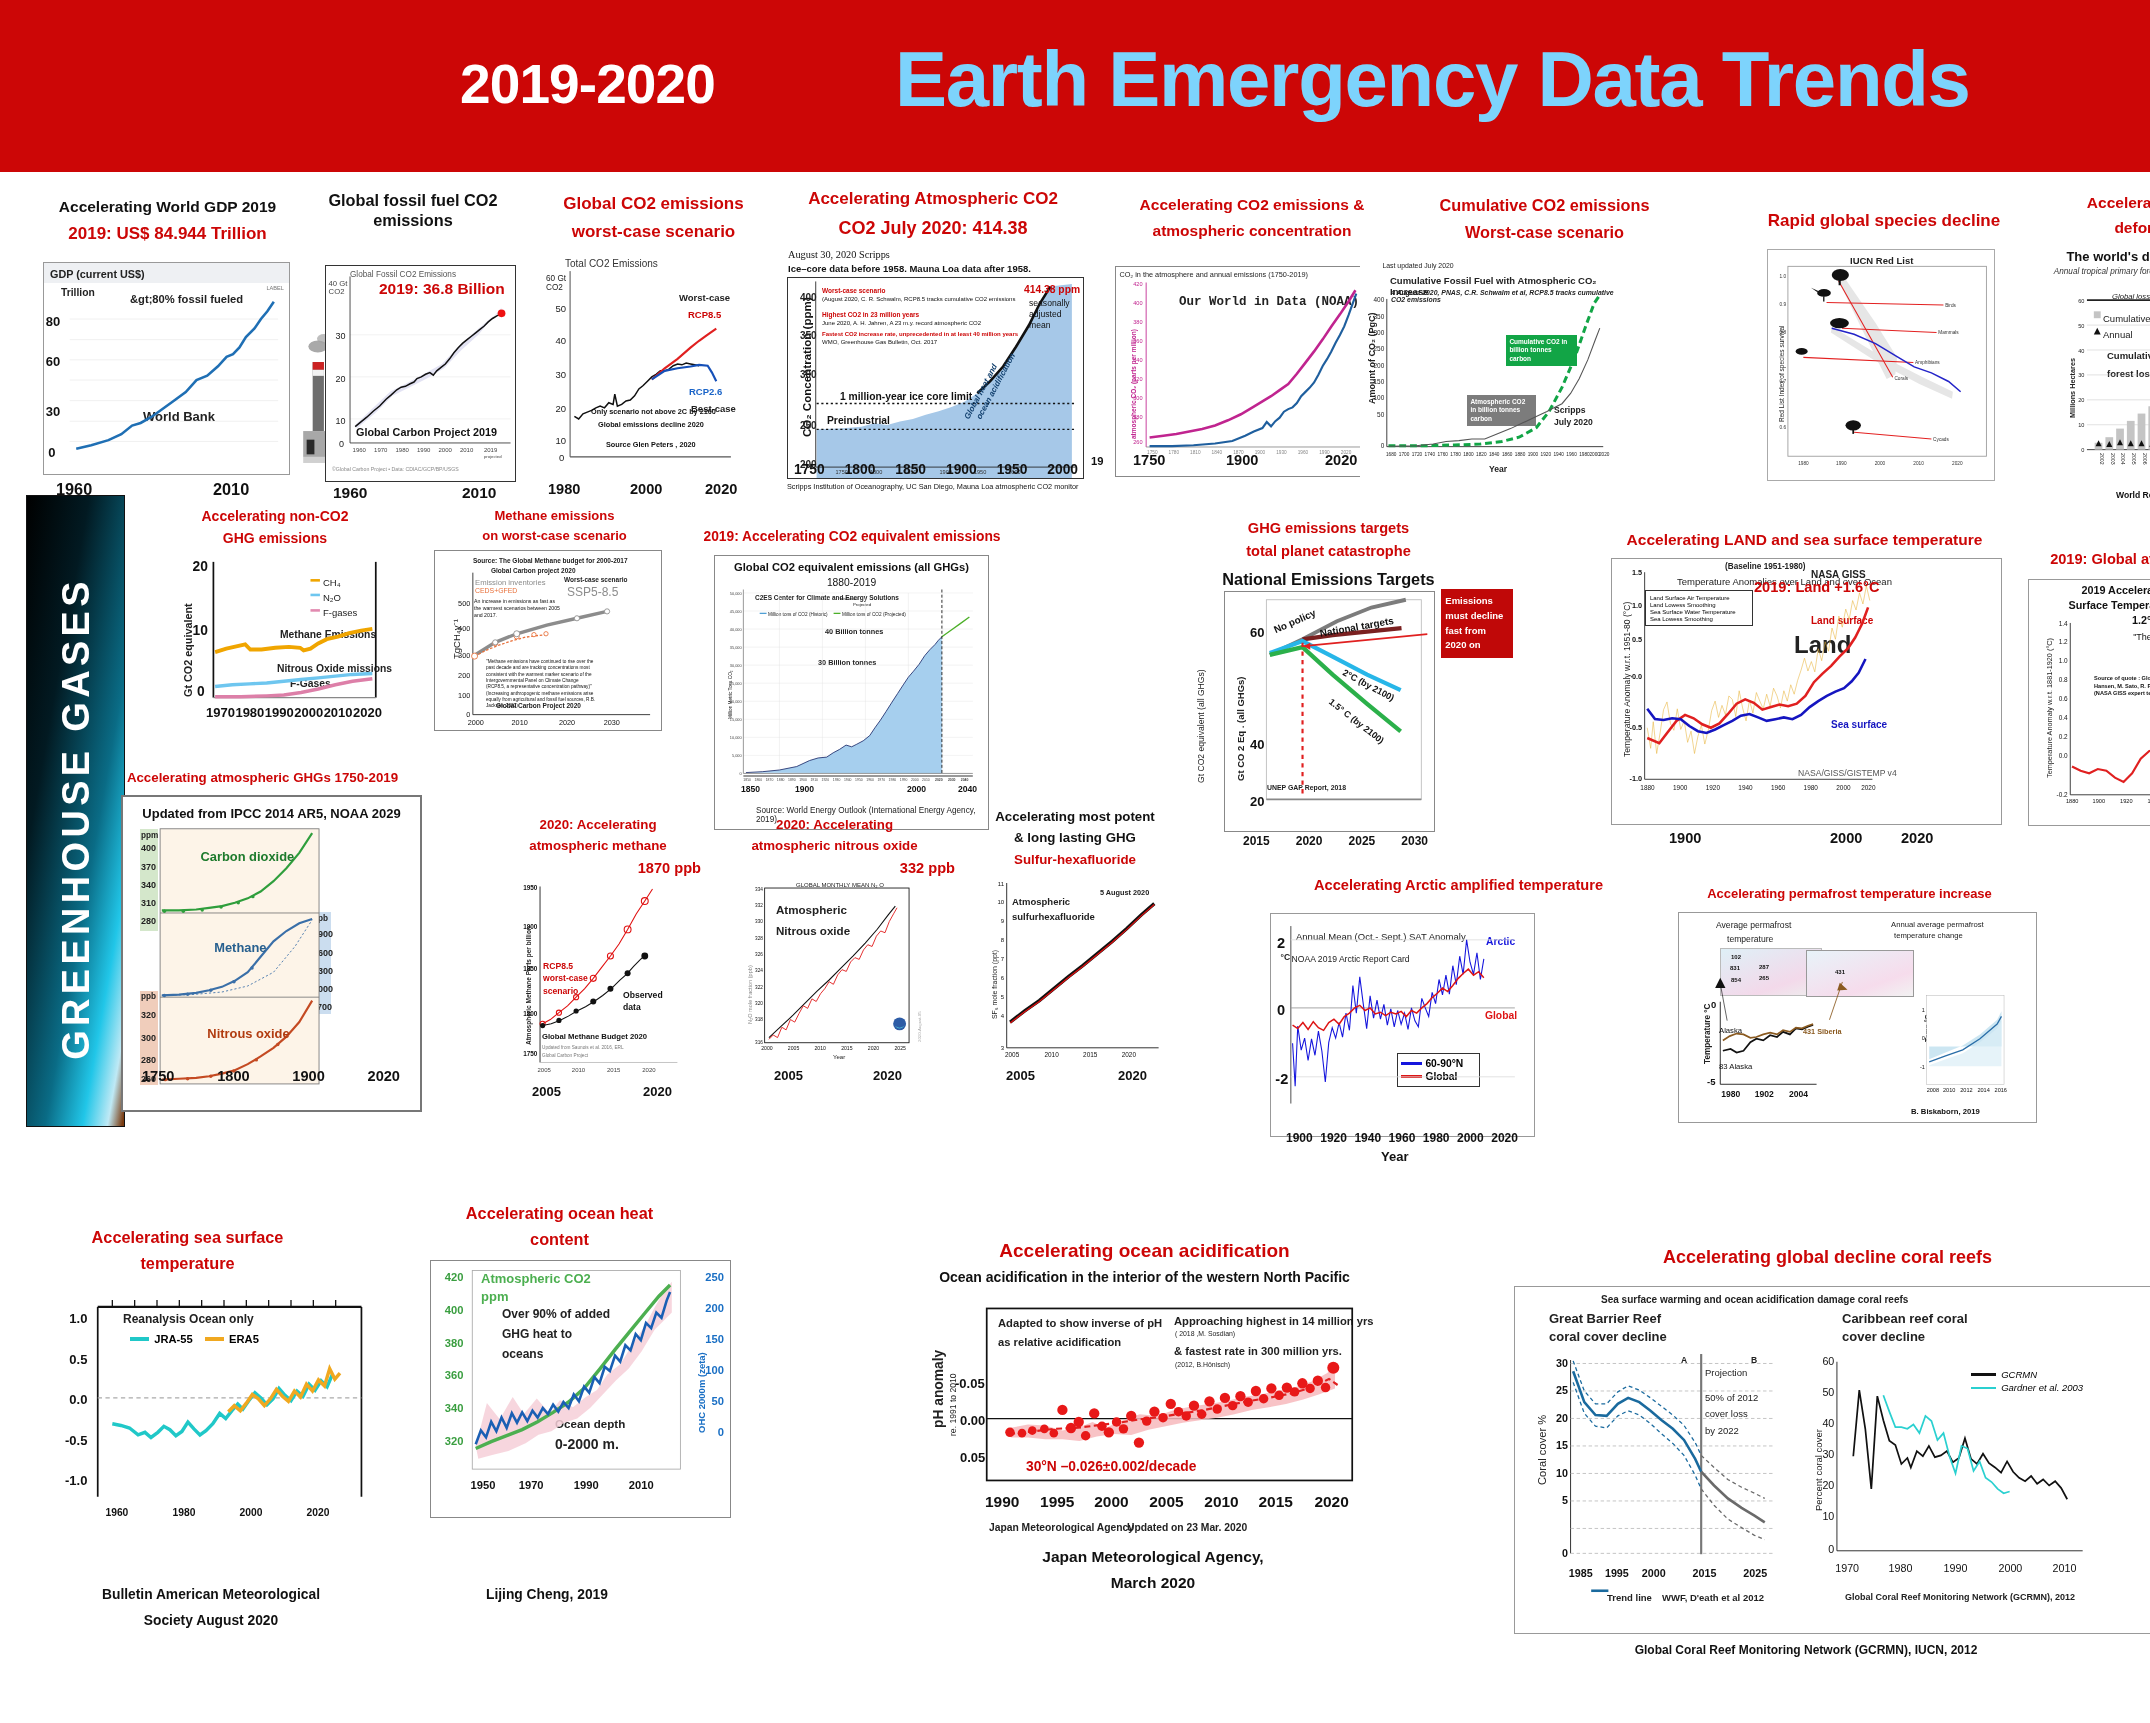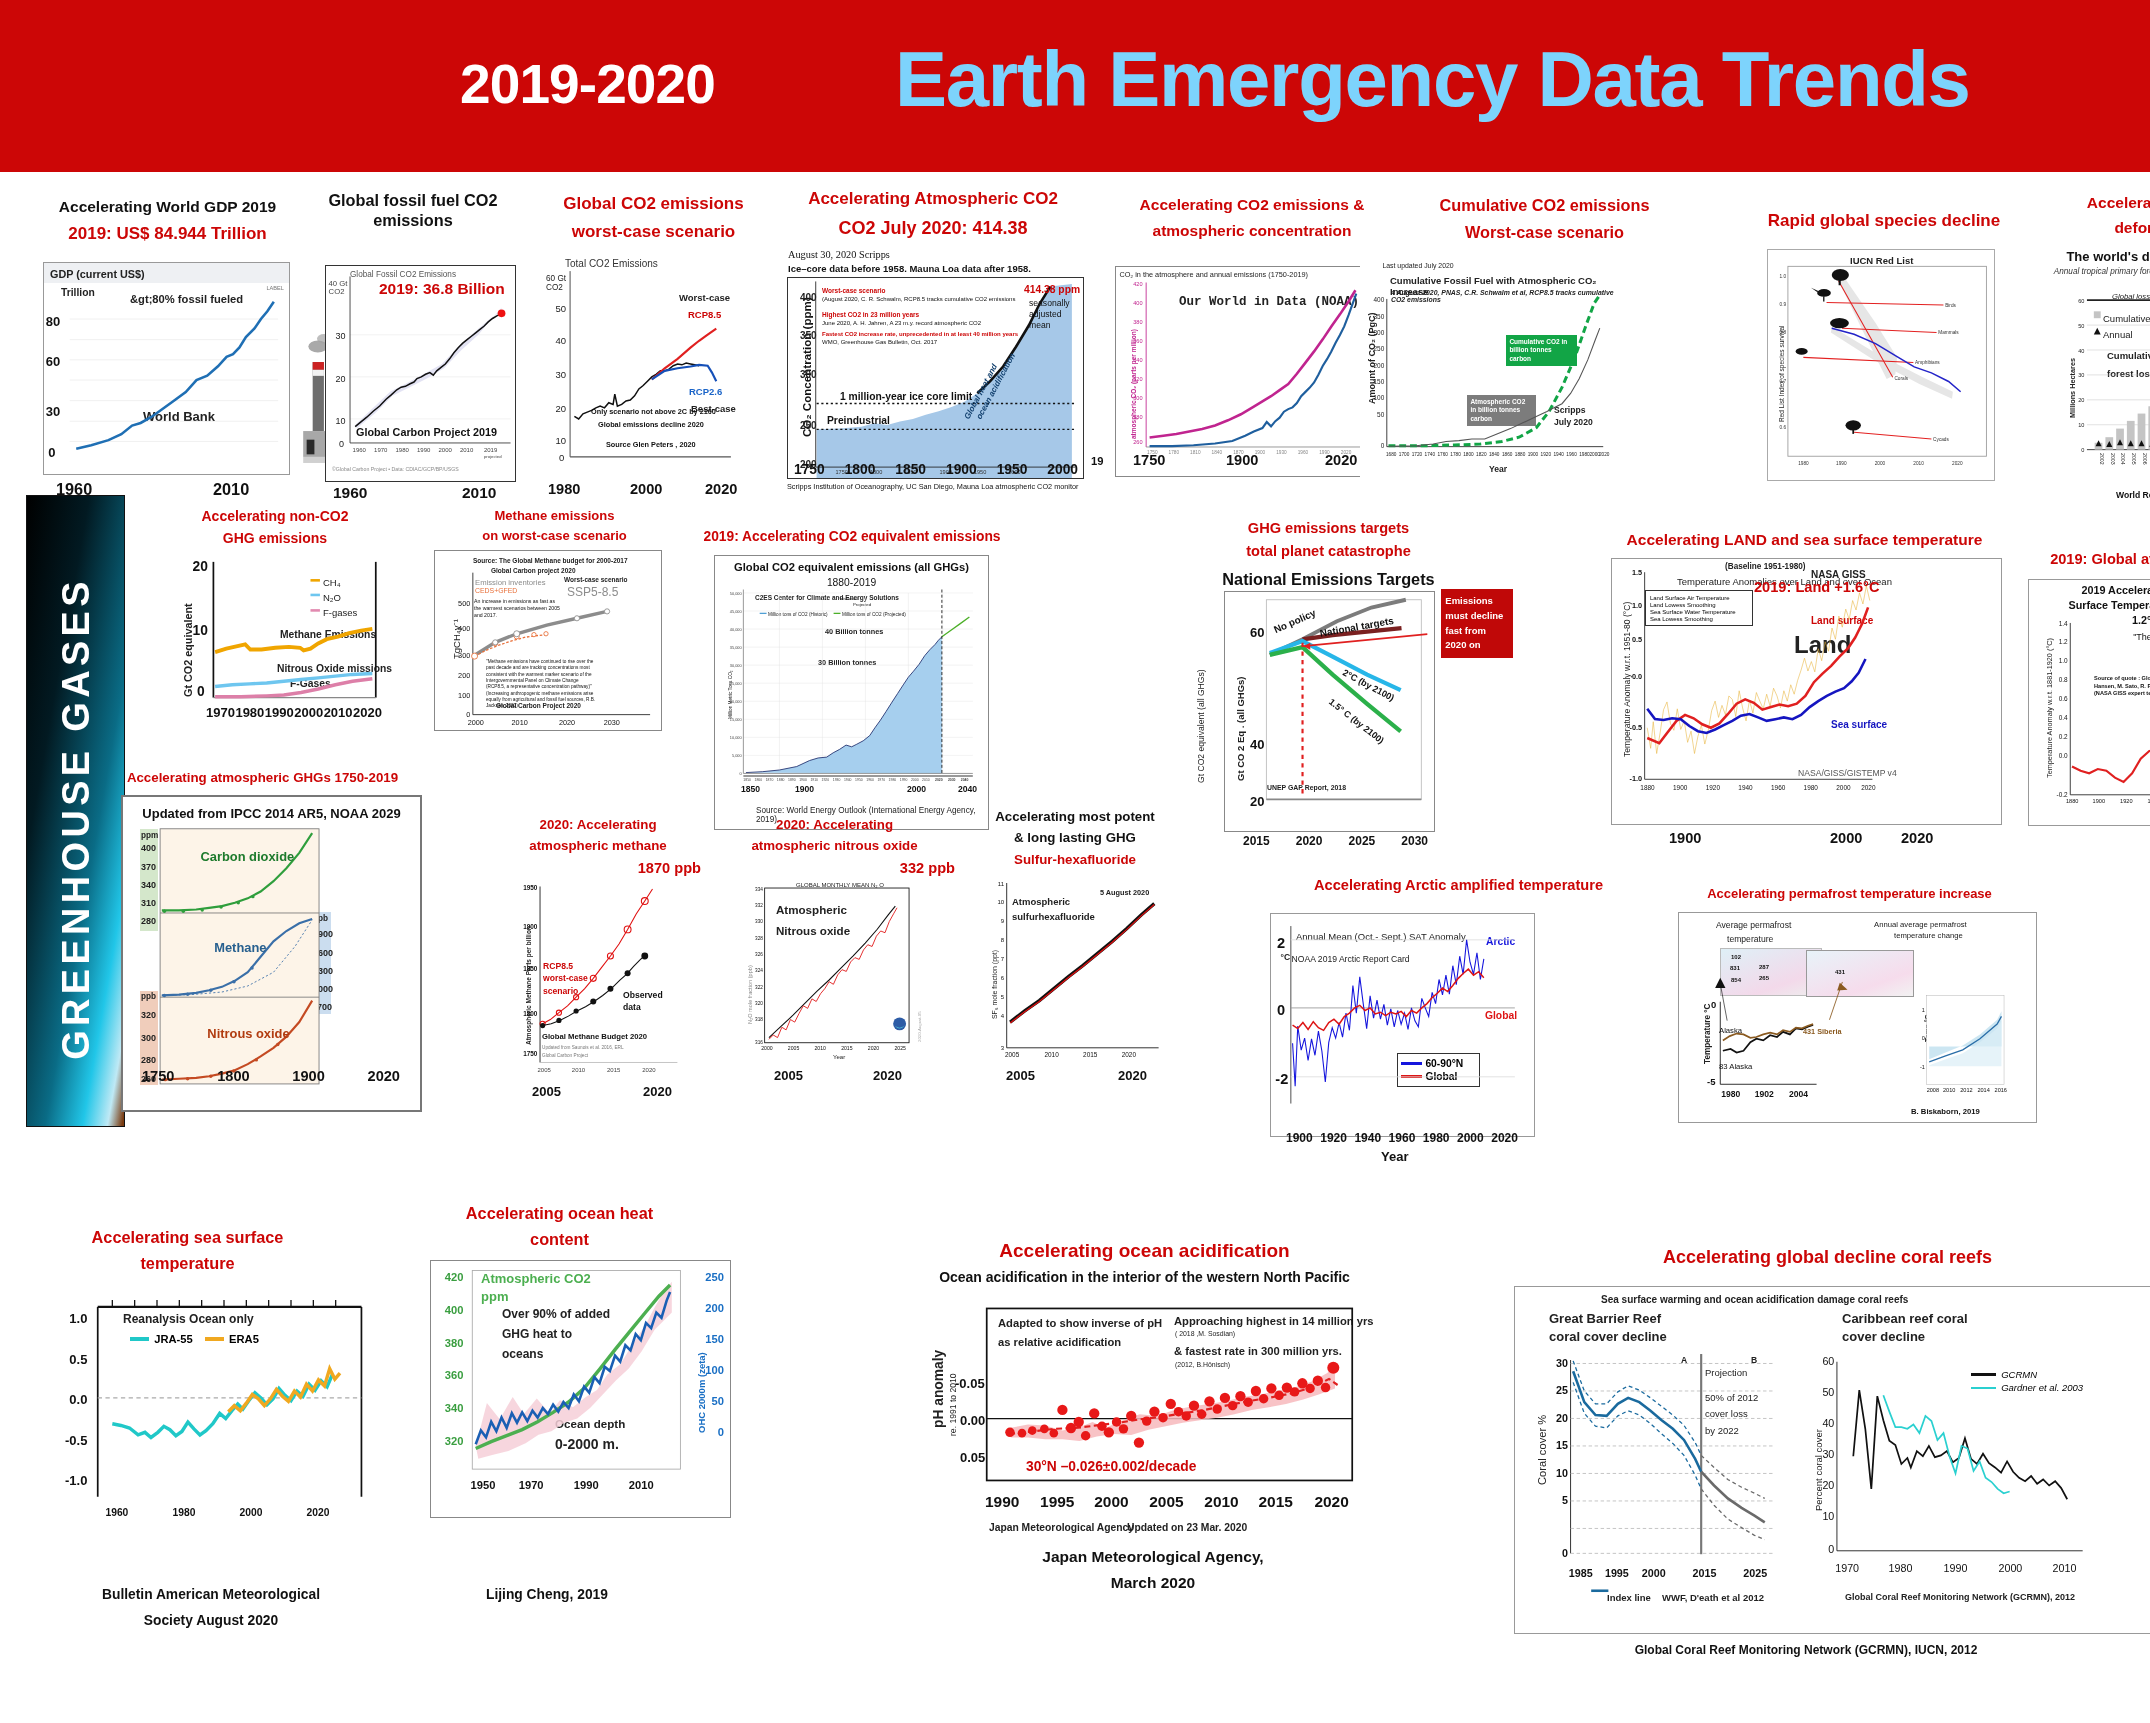--- a/index.html
+++ b/index.html
@@ -1057,21 +1057,21 @@
   <span>2020</span>
 </div>
 <div class="t-blk" style="position:absolute; left:1381px; top:1149px; font-size:13px;">Year</div>
 
 <div class="panel" style="left:1656px; top:886px; width:387px;">
   <div class="t-red" style="font-size:13px;">Accelerating  permafrost temperature increase</div>
 </div>
 <div class="framed" style="left:1678px; top:912px; width:359px; height:211px; border-color:#999; border-width:1.7px;">
   <div class="axlbl" style="left:37px; top:6.9px; font-size:8.6px;">Average permafrost</div>
   <div class="axlbl" style="left:48px; top:20.6px; font-size:8.6px;">temperature</div>
-  <div class="axlbl" style="left:195px; top:6.9px; font-size:7.7px;">Annual average permafrost</div>
+  <div class="axlbl" style="left:212px; top:6.9px; font-size:7.7px;">Annual average permafrost</div>
   <div class="axlbl" style="left:215px; top:18px; font-size:7.7px;">temperature change</div>
 
   <div style="position:absolute; left:41px; top:35px; width:102px; height:48px; background:linear-gradient(160deg,#dff0f7 0%,#f3d9ea 70%,#eee 100%); border:0.4px solid #bbb;"></div>
   <div style="position:absolute; left:127px; top:37px; width:108px; height:47px; background:linear-gradient(160deg,#e8f3f9 0%,#f6dcec 70%,#f2f2f2 100%); border:0.4px solid #999;"></div>
   <div class="note" style="left:52px; top:40px; font-size:6px; font-weight:bold;">102</div>
   <div class="note" style="left:51px; top:51px; font-size:6px; font-weight:bold;">831</div>
   <div class="note" style="left:52px; top:63px; font-size:6px; font-weight:bold;">854</div>
   <div class="note" style="left:80px; top:50px; font-size:6px; font-weight:bold;">287</div>
   <div class="note" style="left:80px; top:61px; font-size:6px; font-weight:bold;">265</div>
   <div class="note" style="left:156px; top:55px; font-size:6px; font-weight:bold;">431</div>
@@ -1318,21 +1318,21 @@
 
   <div class="axlbl" style="left:34px; top:24px; font-size:13px; font-weight:bold;">Great Barrier Reef</div>
   <div class="axlbl" style="left:34px; top:42px; font-size:13px; font-weight:bold;">coral cover decline</div>
   <div class="axlbl" style="left:190px; top:80px; font-size:9.5px;">Projection</div>
   <div class="axlbl" style="left:190px; top:105px; font-size:9.5px;">50% of 2012</div>
   <div class="axlbl" style="left:190px; top:121px; font-size:9.5px;">cover loss</div>
   <div class="axlbl" style="left:190px; top:138px; font-size:9.5px;">by 2022</div>
   <div class="axlbl" style="left:166px; top:68px; font-size:8.6px; font-weight:bold;">A</div>
   <div class="axlbl" style="left:236px; top:68px; font-size:8.6px; font-weight:bold;">B</div>
   <div class="vlabel" style="left:20.6px; top:198px; font-size:11.2px;">Coral cover %</div>
-  <div class="axlbl" style="left:92px; top:305px; font-size:9.5px; font-weight:bold;">Index line</div>
+  <div class="axlbl" style="left:92px; top:305px; font-size:9.5px; font-weight:bold;">Trend line</div>
   <div class="axlbl" style="left:147px; top:305px; font-size:9.5px; font-weight:bold;">WWF, D'eath et al 2012</div>
 
   <div class="axlbl" style="left:327px; top:24px; font-size:13px; font-weight:bold;">Caribbean reef  coral</div>
   <div class="axlbl" style="left:327px; top:42px; font-size:13px; font-weight:bold;">cover decline</div>
   <div class="vlabel" style="left:298px; top:224px; font-size:9.5px;">Percent coral cover</div>
   <div class="axlbl" style="left:330px; top:305px; font-size:9px; font-weight:bold;">Global Coral Reef Monitoring Network (GCRMN), 2012</div>
   <div style="position:absolute; left:456px; top:80px;">
     <div style="display:flex;align-items:center;gap:5.2px;margin:2.2px 0;">
       <span style="width:25px;height:2.6px;background:#111;display:inline-block;"></span>
       <span style="font-size:9.5px;font-style:italic;">GCRMN</span>

